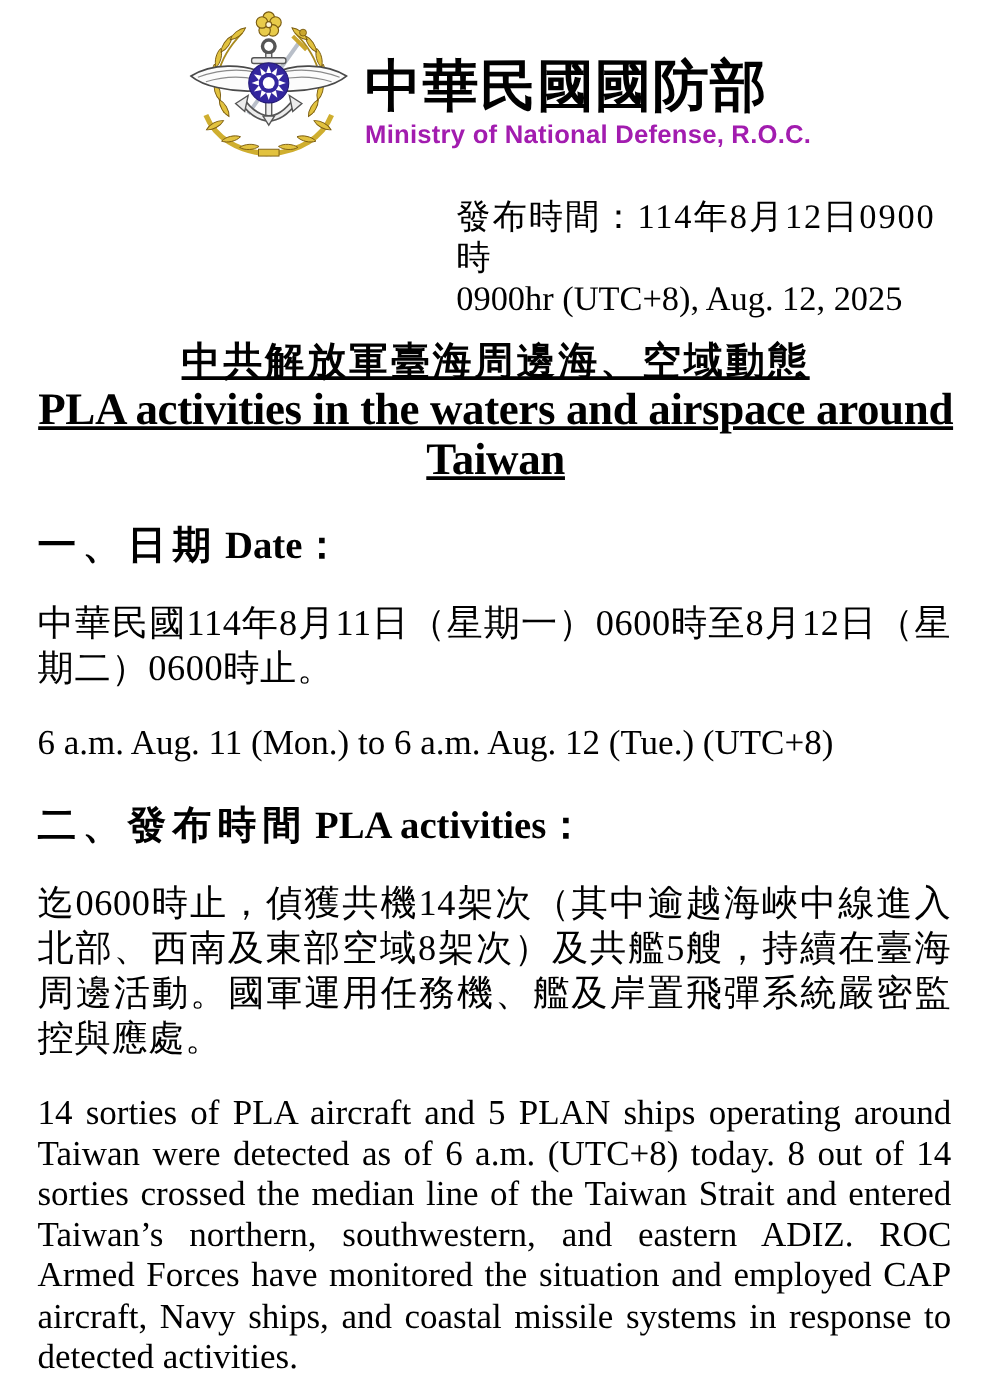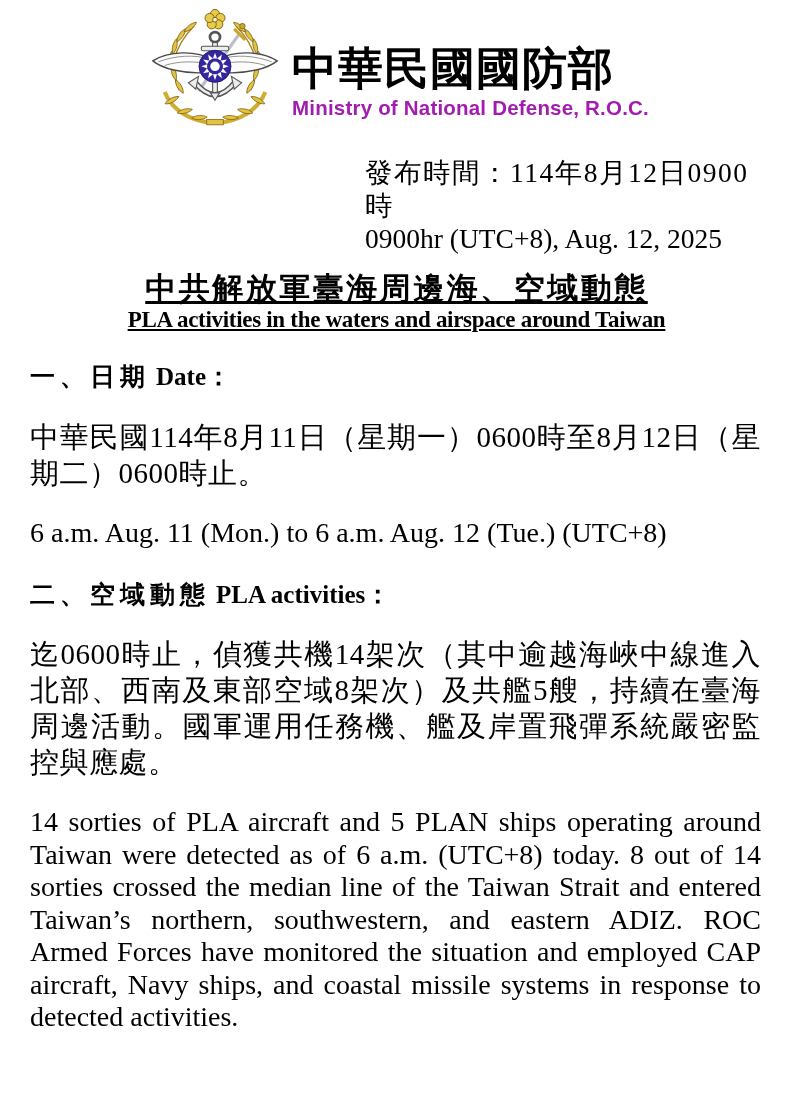--- a/index.html
+++ b/index.html
@@ -48,30 +48,30 @@
   .release-zh { letter-spacing: 1.5px; }
   
   .doc-title { text-align: center; margin-top: 16px; text-decoration: underline; }
   .doc-title-zh {
     font-size: 31px;
     font-weight: 700;
     letter-spacing: 2.5px;
     line-height: 1.15;
   }
   .doc-title-en {
-    font-size: 23px;
+    font-size: 36px;
     font-weight: 700;
     letter-spacing: -0.3px;
     line-height: 1.12;
   }
   
   .content { margin: 0 32px 0 30px; }
   .sec {
     margin-top: 31px;
-    font-size: 25px;
+    font-size: 31px;
     font-weight: 700;
     line-height: 1.15;
   }
   .sec-zh { letter-spacing: 5px; }
   .sec-en { margin-left: 6px; letter-spacing: 0; }
   .para-zh {
     margin-top: 27px;
     font-size: 29px;
     line-height: 36px;
     text-align: justify;
@@ -178,18 +178,18 @@
     <div class="doc-title-zh">中共解放軍臺海周邊海、空域動態</div>
     <div class="doc-title-en">PLA activities in the waters and airspace around Taiwan</div>
   </div>
 
   <main class="content">
 
     <h2 class="sec"><span class="sec-zh">一、日期</span><span class="sec-en">Date：</span></h2>
     <p class="para-zh">中華民國114年8月11日（星期一）0600時至8月12日（星期二）0600時止。</p>
     <p class="para-en">6 a.m. Aug. 11 (Mon.) to 6 a.m. Aug. 12 (Tue.) (UTC+8)</p>
 
-    <h2 class="sec"><span class="sec-zh">二、空域動態</span><span class="sec-en">PLA activities：</span></h2>
+    <h2 class="sec"><span class="sec-zh">二、發布時間</span><span class="sec-en">PLA activities：</span></h2>
     <p class="para-zh">迄0600時止，偵獲共機14架次（其中逾越海峽中線進入北部、西南及東部空域8架次）及共艦5艘，持續在臺海周邊活動。國軍運用任務機、艦及岸置飛彈系統嚴密監控與應處。</p>
     <p class="para-en justify">14 sorties of PLA aircraft and 5 PLAN ships operating around Taiwan were detected as of 6 a.m. (UTC+8) today. 8 out of 14 sorties crossed the median line of the Taiwan Strait and entered Taiwan’s northern, southwestern, and eastern ADIZ. ROC Armed Forces have monitored the situation and employed CAP aircraft, Navy ships, and coastal missile systems in response to detected activities.</p>
 
   </main>
 </div>
 
 </body></html>

